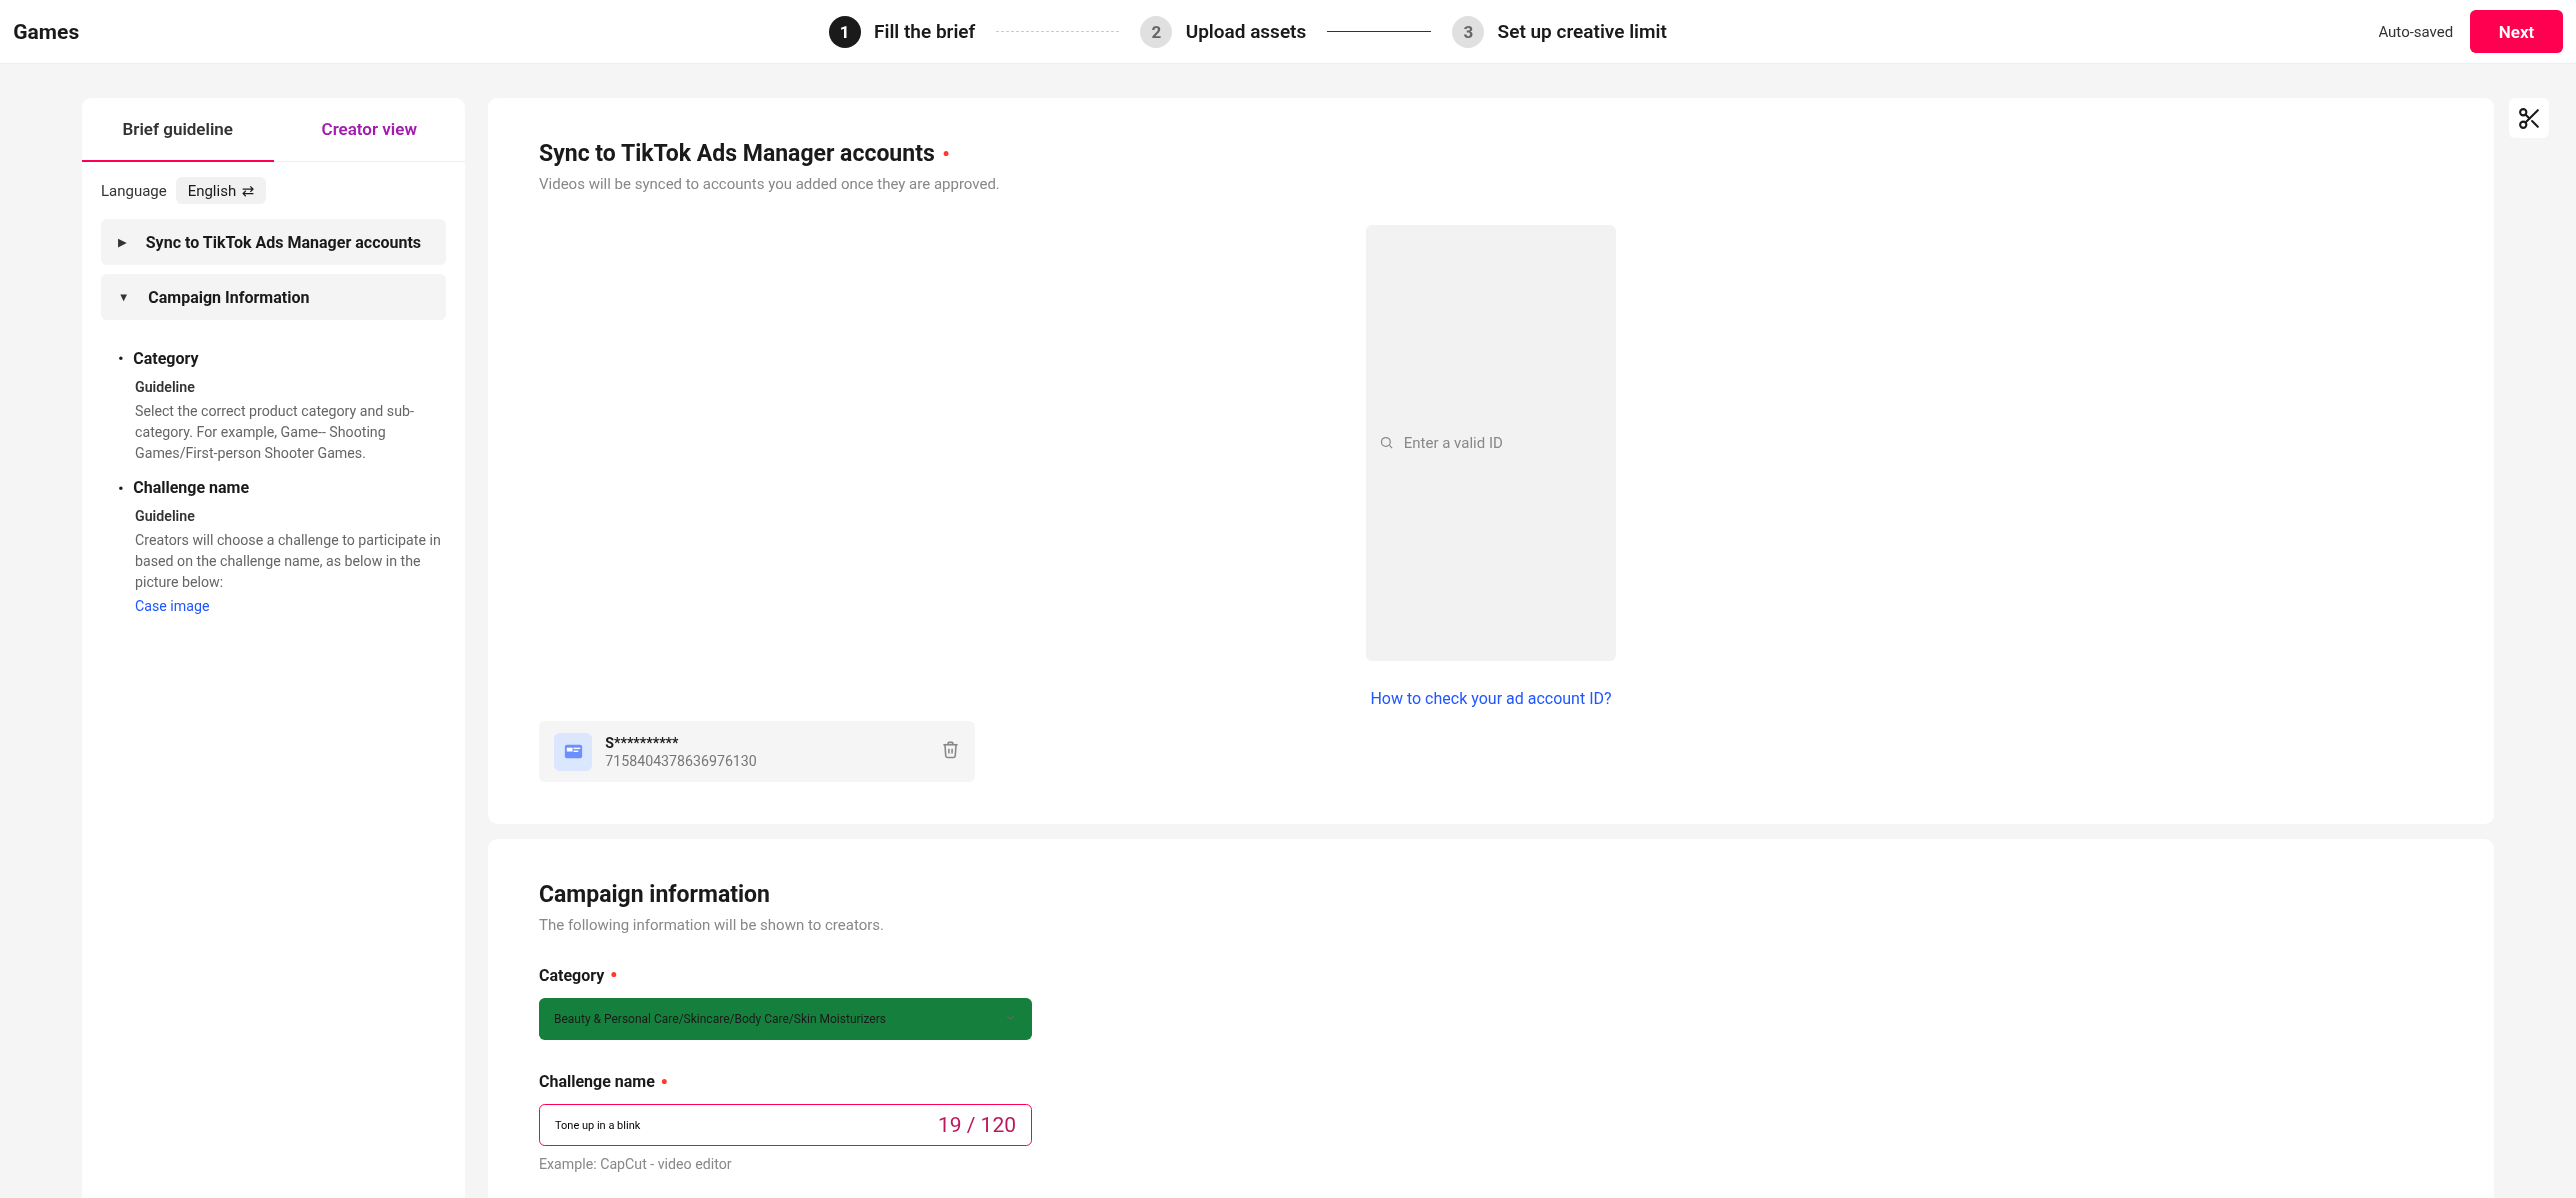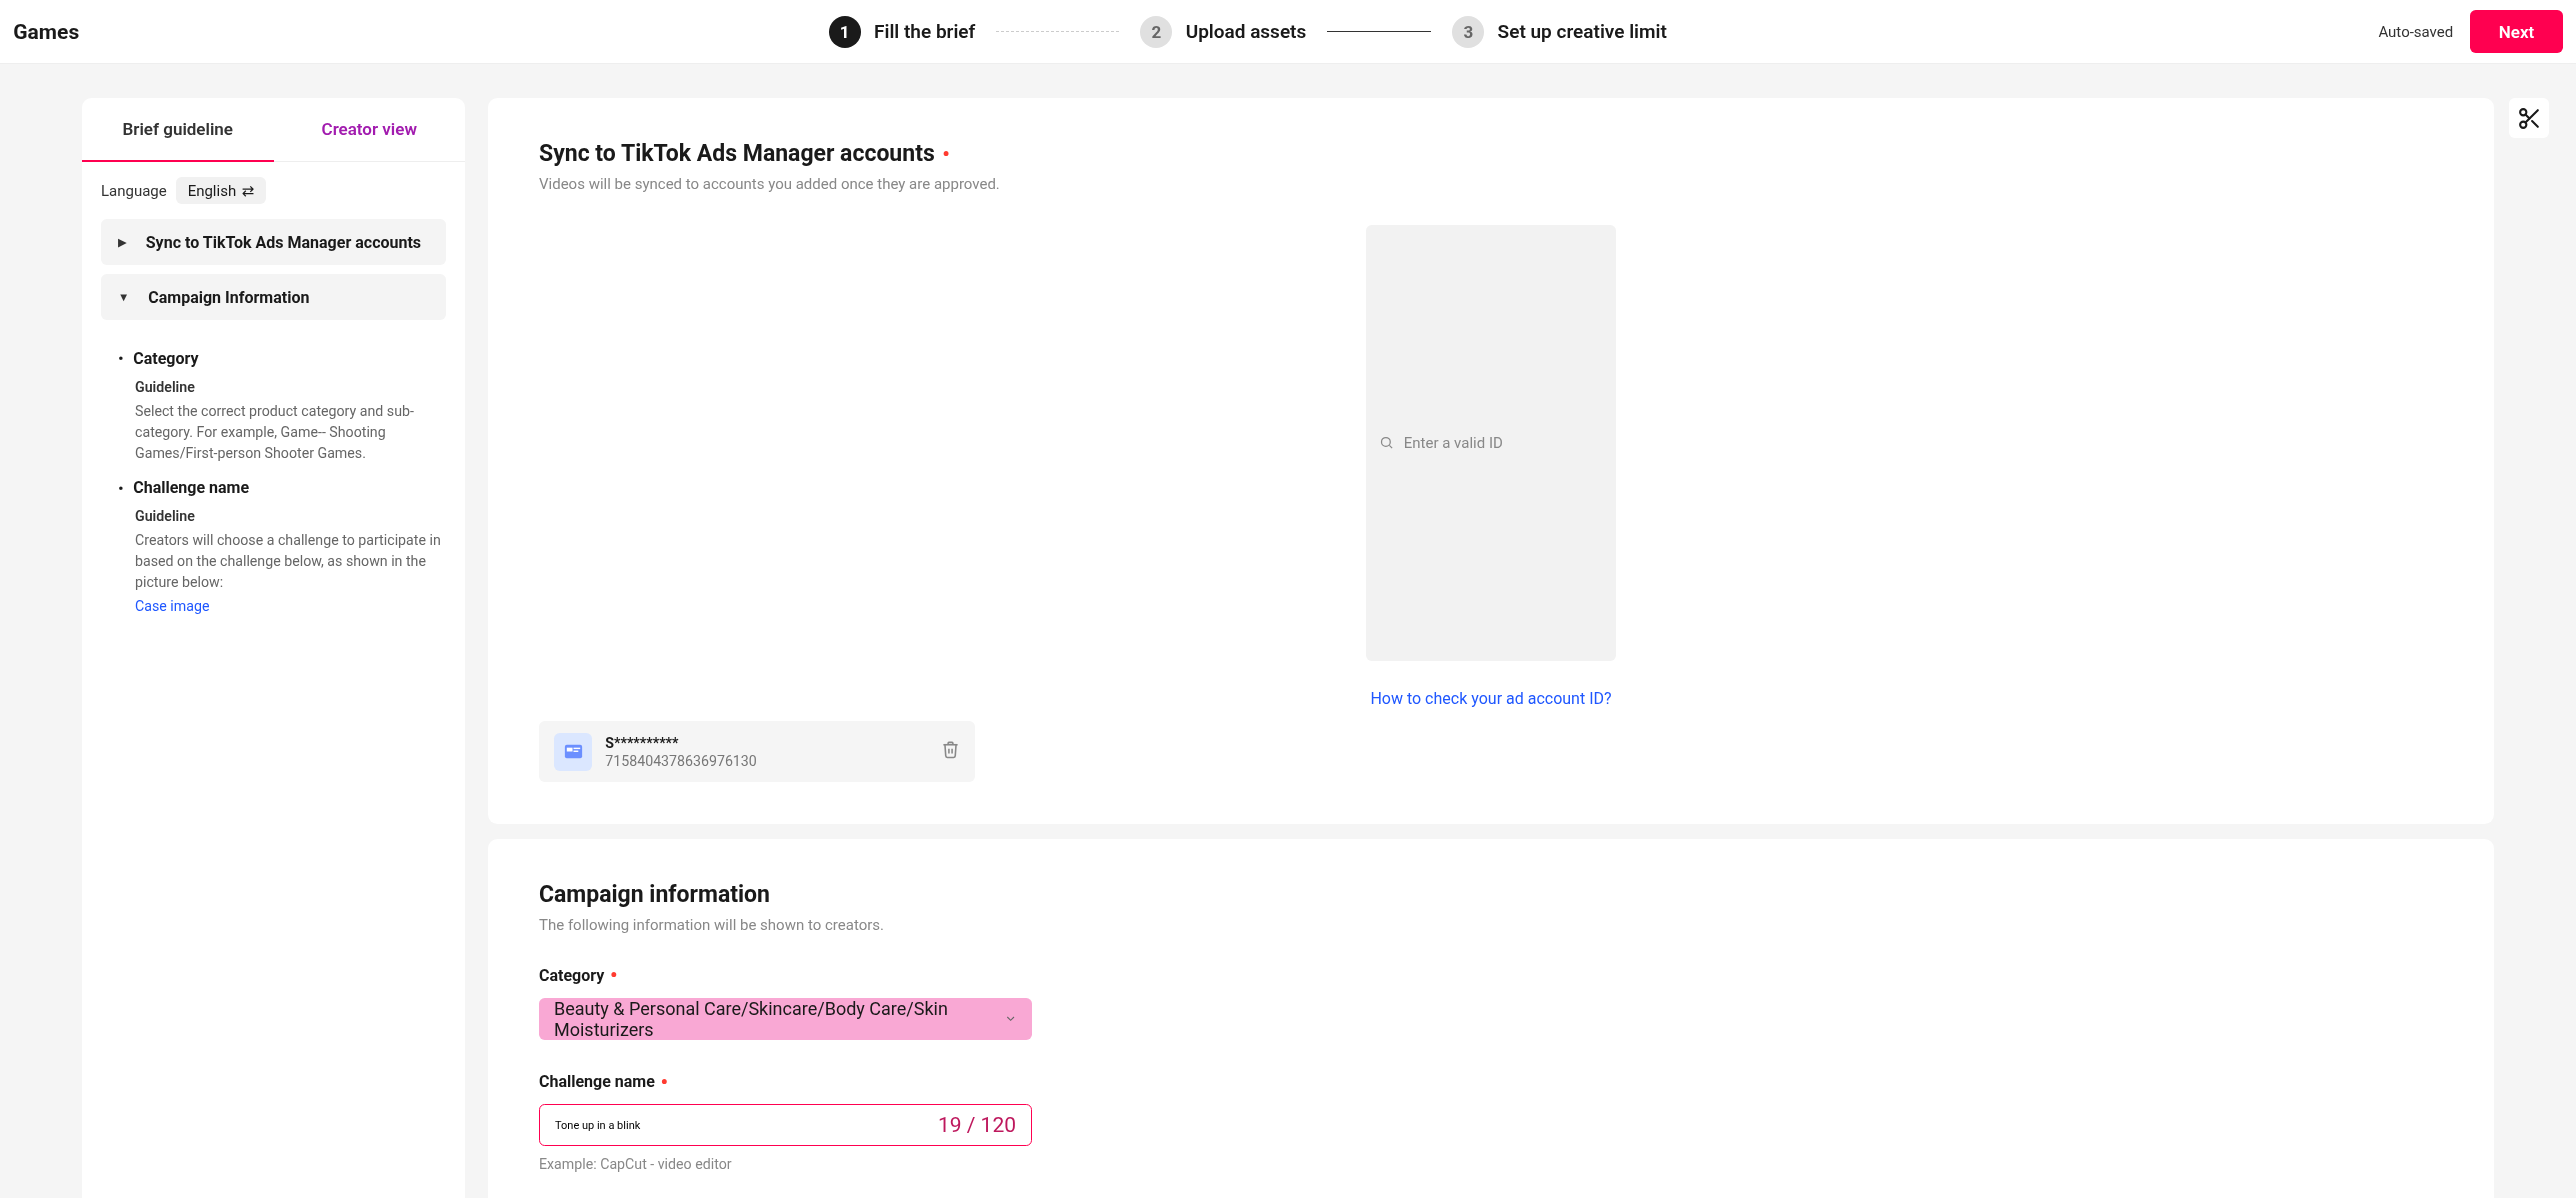--- a/index.html
+++ b/index.html
@@ -72,21 +72,21 @@
 
     .account-card { display: flex; align-items: center; background: #f5f5f5; border-radius: 5.7px; width: 436px; padding: 11.4px 15px; margin-top: 13.3px; gap: 13.3px; }
     .acc-icon { width: 38px; height: 38px; background: #dbe7ff; border-radius: 5.7px; display: flex; align-items: center; justify-content: center; }
     .acc-info { flex: 1; }
     .acc-name { font-size: 14.2px; font-weight: 700; }
     .acc-id { font-size: 14.2px; color: #777; margin-top: 1.9px; }
     .trash { color: #888; cursor: pointer; }
 
     .field-group { margin-top: 32px; }
     .field-label { font-size: 16px; font-weight: 700; display: flex; align-items: center; gap: 5.7px; }
-    .select-box { background: #f9a8d4; border-radius: 5.7px; height: 42px; display: flex; align-items: center; justify-content: space-between; padding: 0 15px; width: 493px; margin-top: 13.3px; font-size: 18px; cursor: pointer; }
+    .select-box { background: #15803d; border-radius: 5.7px; height: 42px; display: flex; align-items: center; justify-content: space-between; padding: 0 15px; width: 493px; margin-top: 13.3px; font-size: 12px; cursor: pointer; }
     .chevron { color: #666; }
 
     .input-box { border: 1.9px solid #ff0050; border-radius: 5.7px; height: 42px; display: flex; align-items: center; padding: 0 15px; width: 493px; margin-top: 13.3px; font-size: 15px; }
     .input-box input { border: none; outline: none; flex: 1; font-size: 11px; }
     .char-count { color: #be185d; font-size: 21px; }
     .example-text { font-size: 14.2px; color: #888; margin-top: 9.5px; }
   </style>
 </head>
 <body>
 
@@ -143,21 +143,21 @@
           <span class="bullet-label">Category</span>
         </div>
         <div class="guide-sub">Guideline</div>
         <div class="guide-body">Select the correct product category and sub-category. For example, Game-- Shooting Games/First-person Shooter Games.</div>
 
         <div class="bullet-item">
           <span class="bullet">•</span>
           <span class="bullet-label">Challenge name</span>
         </div>
         <div class="guide-sub">Guideline</div>
-        <div class="guide-body">Creators will choose a challenge to participate in based on the challenge below, as shown in the picture below:</div>
+        <div class="guide-body">Creators will choose a challenge to participate in based on the challenge name, as below in the picture below:</div>
         <a class="guide-body guide-link" style="display:block; margin-top:1.9px;">Case image</a>
       </div>
     </div>
   </div>
 
   <div class="content">
     <div class="panel">
       <div class="float-icon">
         <svg width="25" height="25" viewBox="0 0 24 24" fill="none" stroke="#1a1a1a" stroke-width="2" stroke-linecap="round" stroke-linejoin="round">
             <circle cx="6" cy="6" r="3"></circle>

